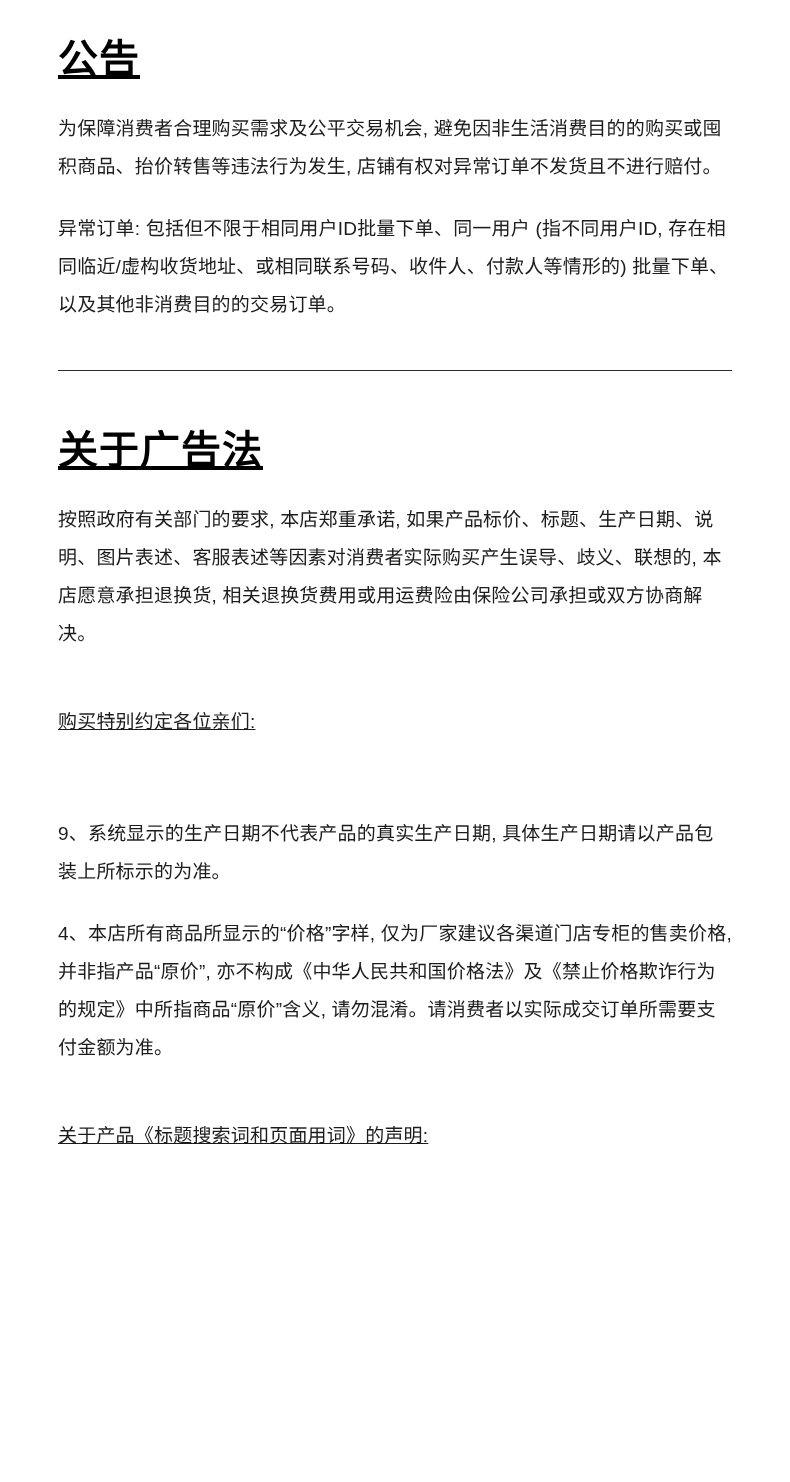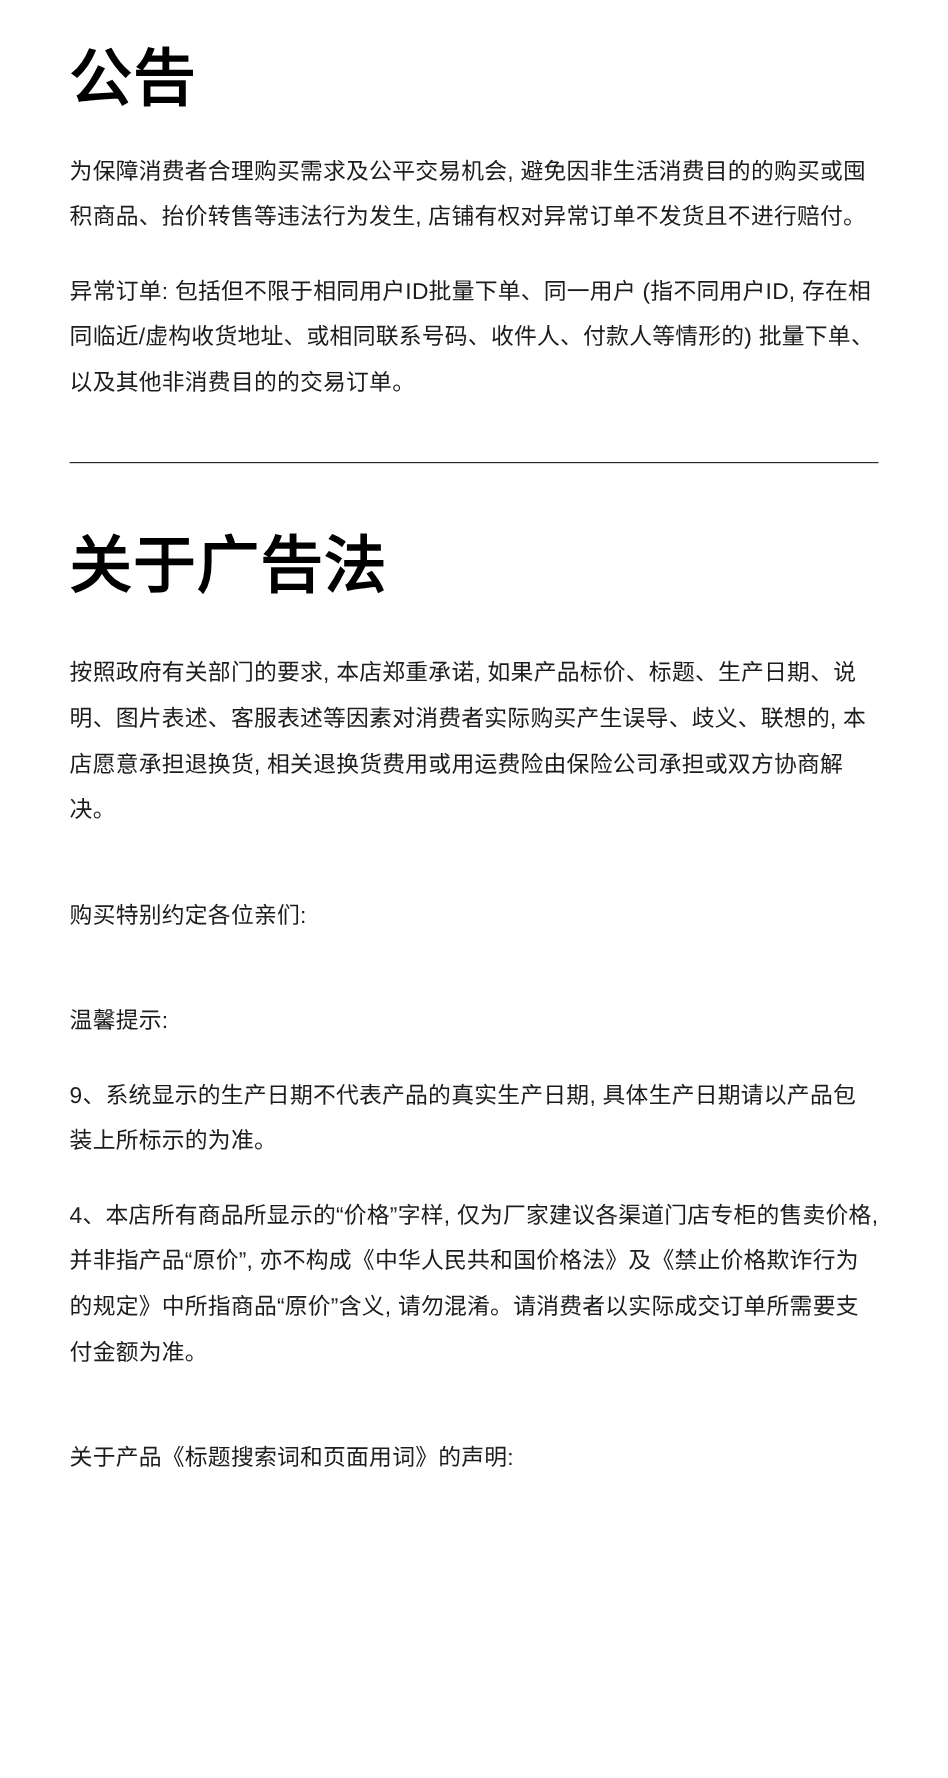--- a/index.html
+++ b/index.html
@@ -13,44 +13,46 @@
     font-family: "Liberation Sans", "DejaVu Sans", sans-serif;
     color: #1a1a1a;
     -webkit-font-smoothing: antialiased;
   }
   .page {
     width: 790px;
     box-sizing: border-box;
     padding: 34px 58px 40px 58px;
   }
   .section-title {
-    font-size: 52px;
+    font-size: 40px;
     font-weight: bold;
     letter-spacing: 1px;
     line-height: 1.25;
     margin: 0 0 26px 0;
     color: #000;
+    text-decoration: underline;
   }
   .section-title.second {
     margin-top: 0;
-    margin-bottom: 38px;
+    margin-bottom: 26px;
   }
   p.para {
     font-size: 19px;
     line-height: 2.0;
     margin: 0 0 24px 0;
     color: #1c1c1c;
     text-align: left;
     letter-spacing: 0.2px;
   }
   p.para.tight {
     margin-bottom: 0;
   }
   .block {
     margin-bottom: 24px;
+    text-decoration: underline;
   }
   .block p.para {
     margin-bottom: 0;
   }
   .divider {
     border: none;
     border-top: 1px solid #2b2b2b;
     margin: 46px 0 54px 0;
   }
   .gap-lg { height: 26px; }
@@ -76,21 +78,20 @@
 
   <div class="gap-lg"></div>
 
   <div class="block">
     <p class="para tight">购买特别约定各位亲们:</p>
   </div>
 
   <div class="gap-lg"></div>
 
   <div class="block">
-    <p class="para tight">温馨提示:</p>
   </div>
 
   <p class="para">9、系统显示的生产日期不代表产品的真实生产日期, 具体生产日期请以产品包装上所标示的为准。</p>
 
 
   <p class="para">4、本店所有商品所显示的“价格”字样, 仅为厂家建议各渠道门店专柜的售卖价格, 并非指产品“原价”, 亦不构成《中华人民共和国价格法》及《禁止价格欺诈行为的规定》中所指商品“原价”含义, 请勿混淆。请消费者以实际成交订单所需要支付金额为准。</p>
 
   <div class="gap-lg"></div>
 
   <div class="block">

